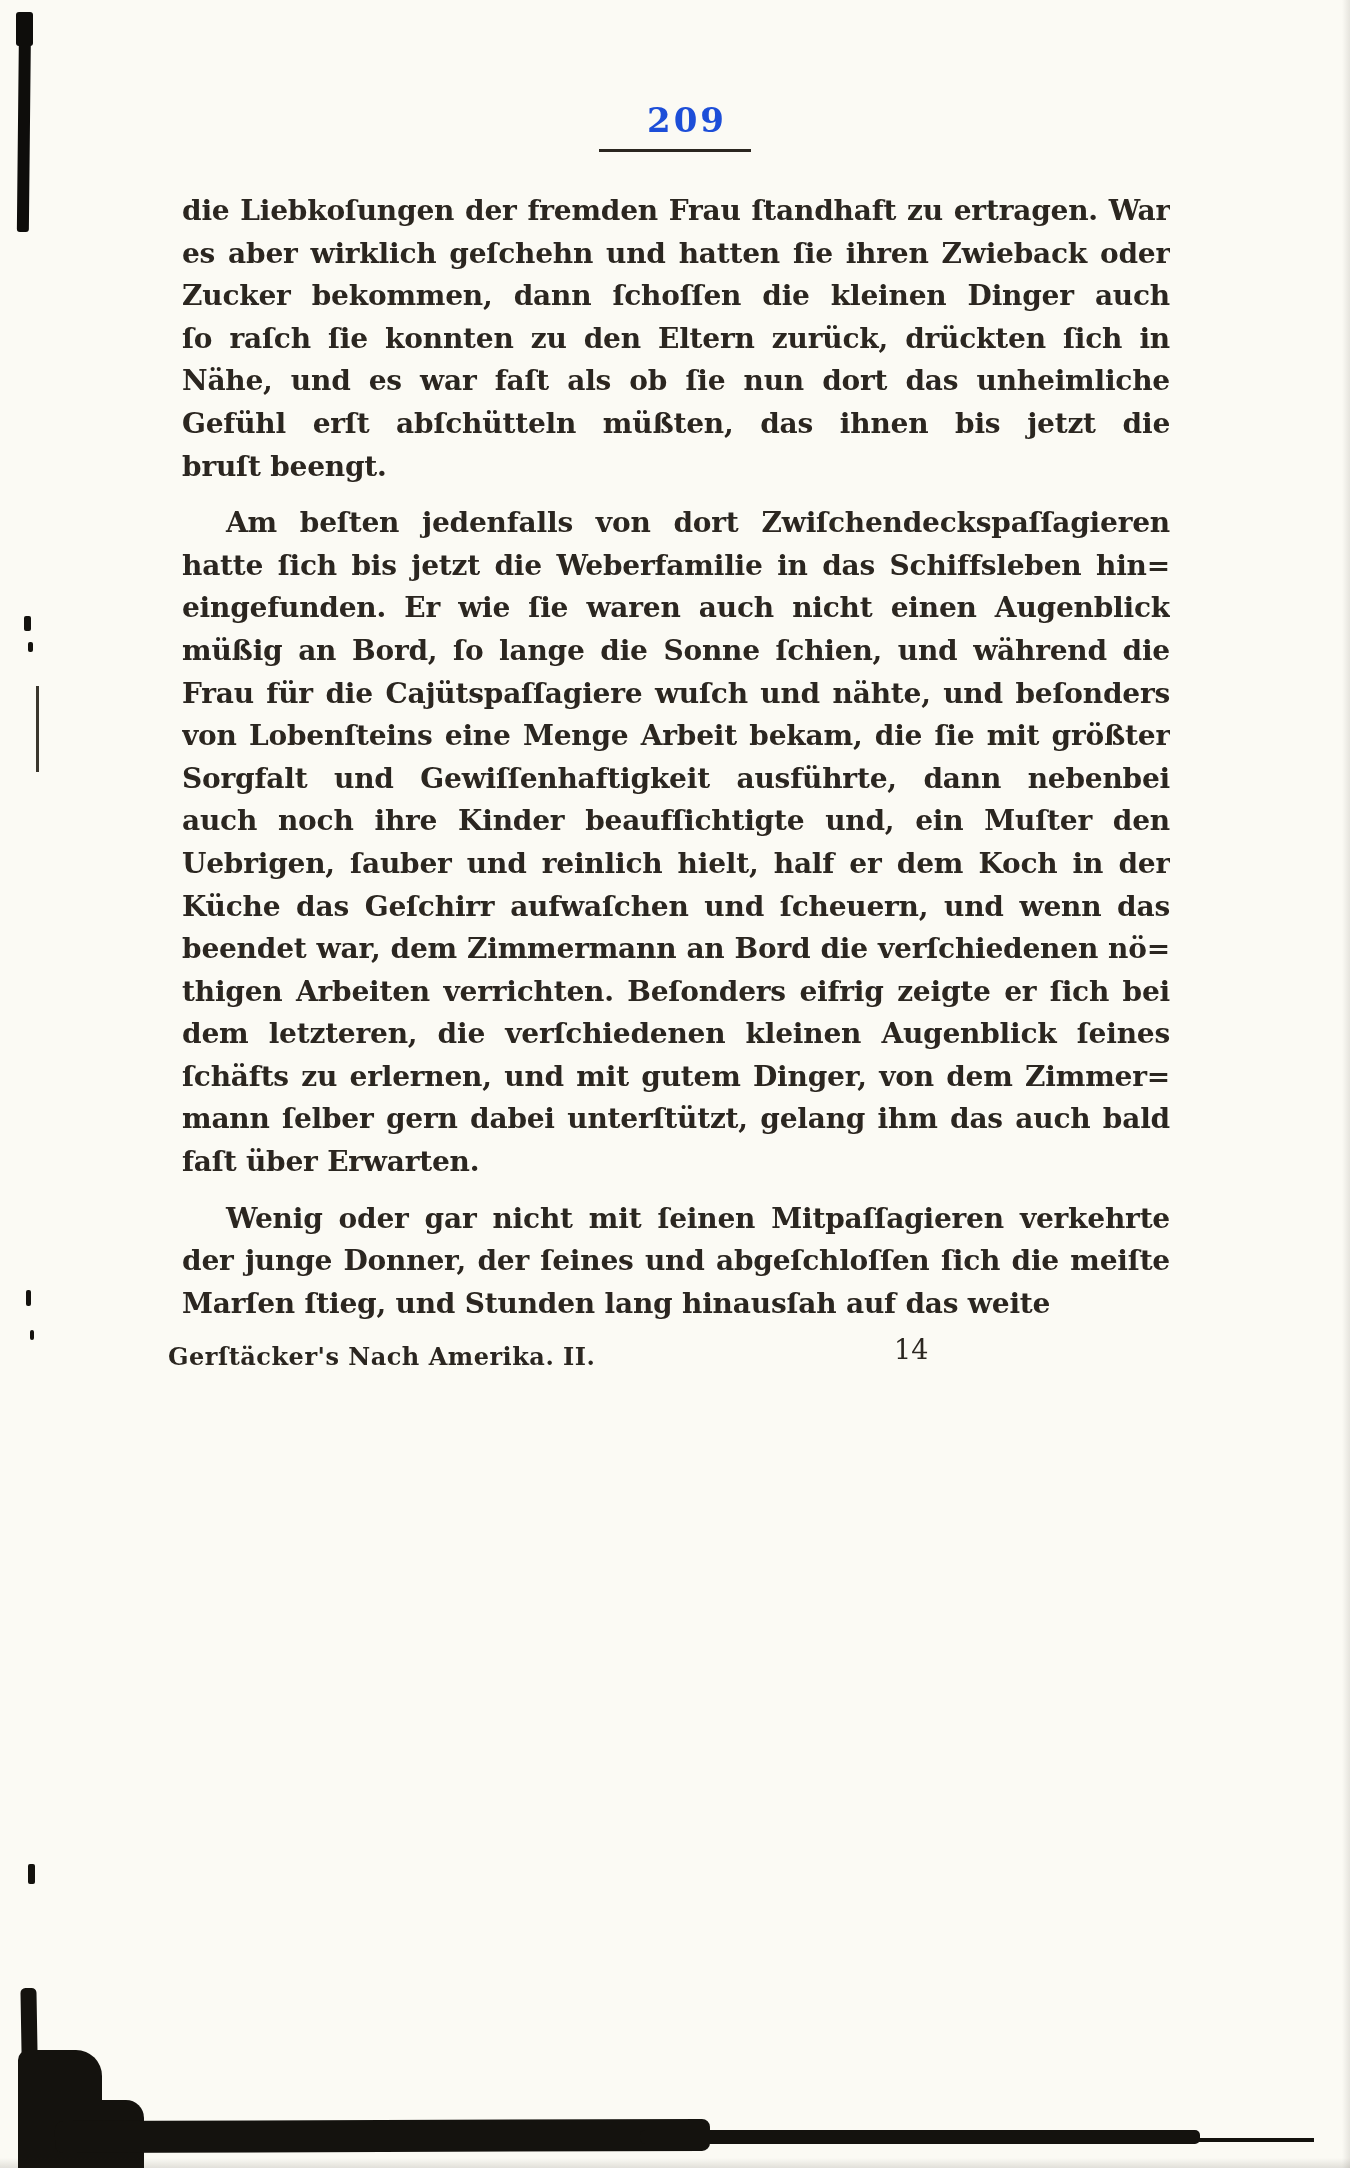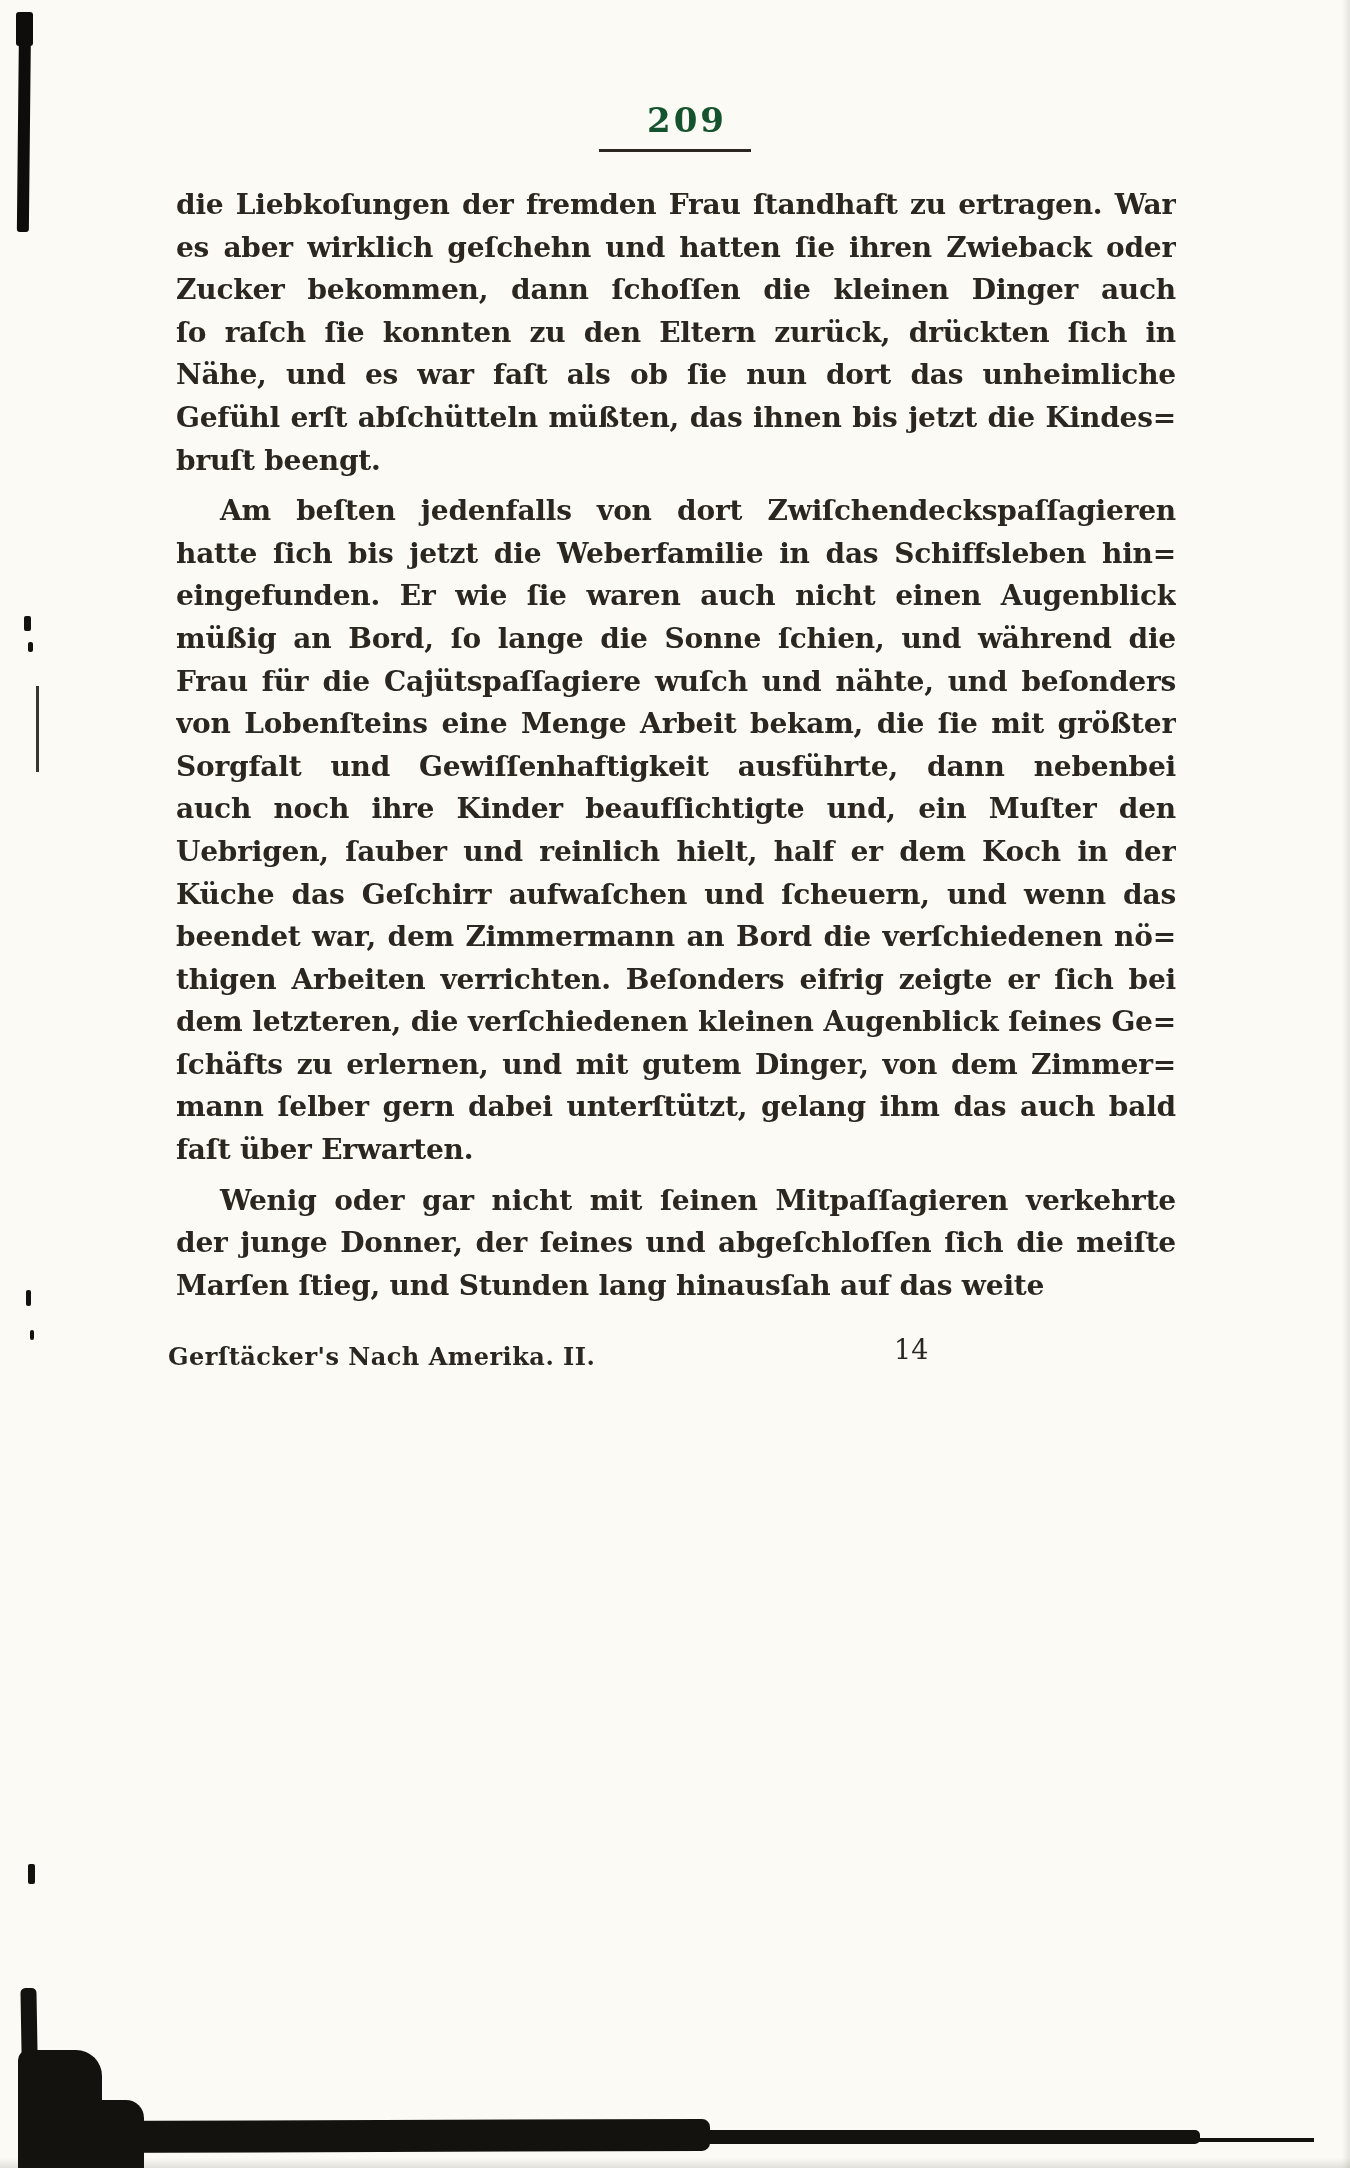--- a/index.html
+++ b/index.html
@@ -15,29 +15,29 @@
     position:absolute; right:0; top:0; width:8px; height:100%;
     background:linear-gradient(to left, rgba(40,35,25,0.10), rgba(40,35,25,0));
   }
   .edge-bottom {
     position:absolute; left:0; bottom:0; width:100%; height:10px;
     background:linear-gradient(to top, rgba(40,35,25,0.12), rgba(40,35,25,0));
   }
 
   
   .page-header { position:absolute; top:100px; left:0; width:1350px; text-align:center; }
-  .page-number { font-size:34px; font-weight:700; letter-spacing:3px; color:#14532d;padding-left:24px; }
+  .page-number { font-size:34px; font-weight:700; letter-spacing:3px; color:#1d4ed8;padding-left:24px; }
   .page-number-rule { width:152px; height:3px; background:#2b2620; margin:9px auto 0 auto; }
 
   
   .text-block {
     position:absolute; left:168px; top:176px; width:1016px;
     font-size:28px; font-weight:700; letter-spacing:-0.2px;
   }
-  .paragraph { margin:8px; }
+  .paragraph { margin:14px; }
   .line {
     height:42.6px; line-height:42.6px;
     text-align:justify; text-align-last:justify;
     overflow:hidden; white-space:normal;
   }
   .line.last { text-align-last:left; }
   .line.indent { text-indent:44px; }
 
   
   .page-footer { position:absolute; left:168px; top:1334px; width:1016px; height:40px; }

